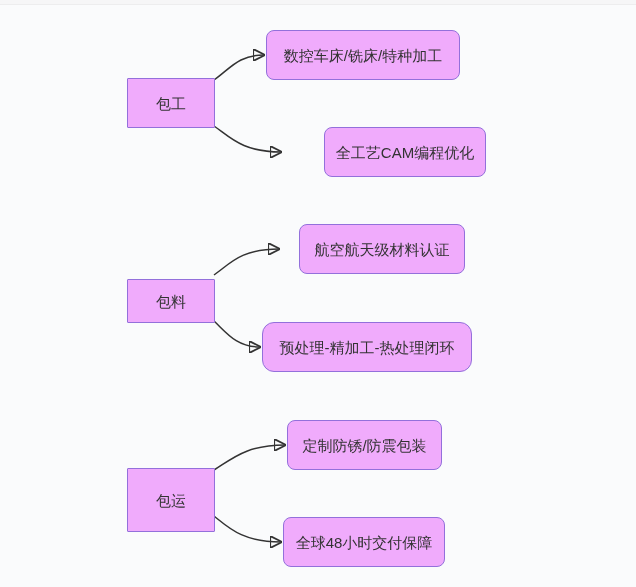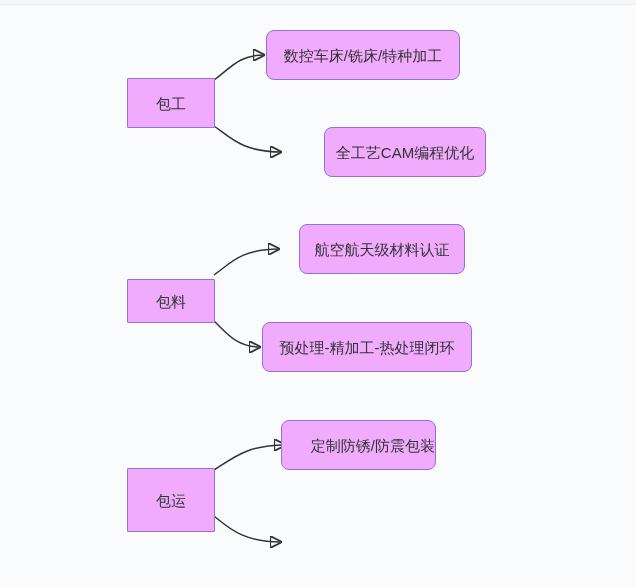--- a/index.html
+++ b/index.html
@@ -58,23 +58,23 @@
   .node.child {
     border-radius: 8px;
   }
 
   
   #n-p1  { left:127px; top:78px;  width:88px;  height:50px; }
   #n-c1a { left:266px; top:30px;  width:194px; height:50px; }
   #n-c1b { left:283px; top:127px; width:162px; height:50px;margin-left:41px; }
   #n-p2  { left:127px; top:279px; width:88px;  height:44px; }
   #n-c2a { left:281px; top:224px; width:166px; height:50px;margin-left:18px; }
-  #n-c2b { left:262px; top:322px; width:210px; height:50px; }
+  #n-c2b { left:262px; top:322px; width:210px; height:50px;border-radius:12px; }
   #n-p3  { left:127px; top:468px; width:88px;  height:64px; }
-  #n-c3a { left:281px; top:420px; width:155px; height:50px;justify-content:flex-end; }
+  #n-c3a { left:287px; top:420px; width:155px; height:50px; }
   #n-c3b { left:283px; top:517px; width:162px; height:50px; }
 </style>
 </head>
 <body>
 
 <div class="canvas">
 
   <div class="top-strip"></div>
 
   <svg class="edges" viewBox="0 0 636 587" xmlns="http://www.w3.org/2000/svg">
@@ -110,14 +110,17 @@
   <div class="node child" id="n-c2b">
     <span>预处理-精加工-热处理闭环</span>
   </div>
 
   <div class="node parent" id="n-p3">
     <span>包运</span>
   </div>
   <div class="node child" id="n-c3a">
     <span>定制防锈/防震包装</span>
   </div>
+  <div class="node child" id="n-c3b">
+    <span>全球48小时交付保障</span>
+  </div>
 
 </div>
 
 </body></html>

